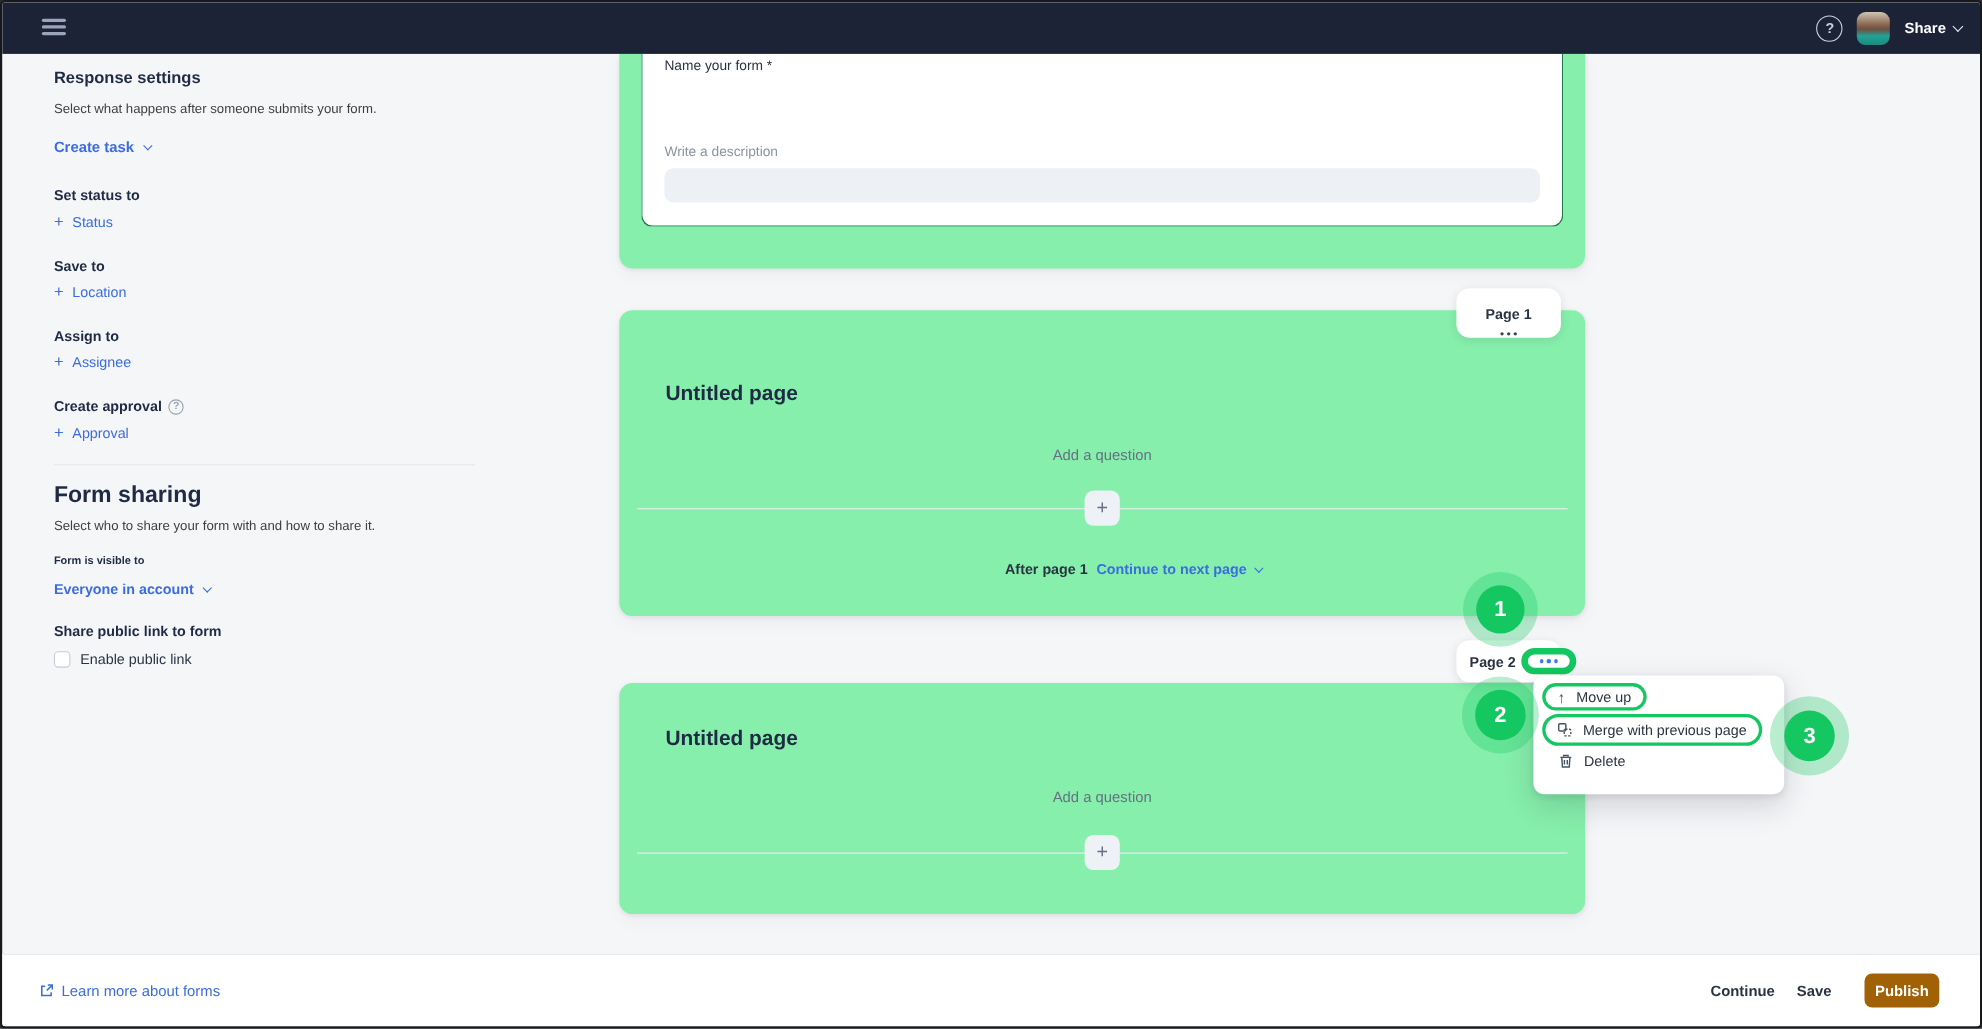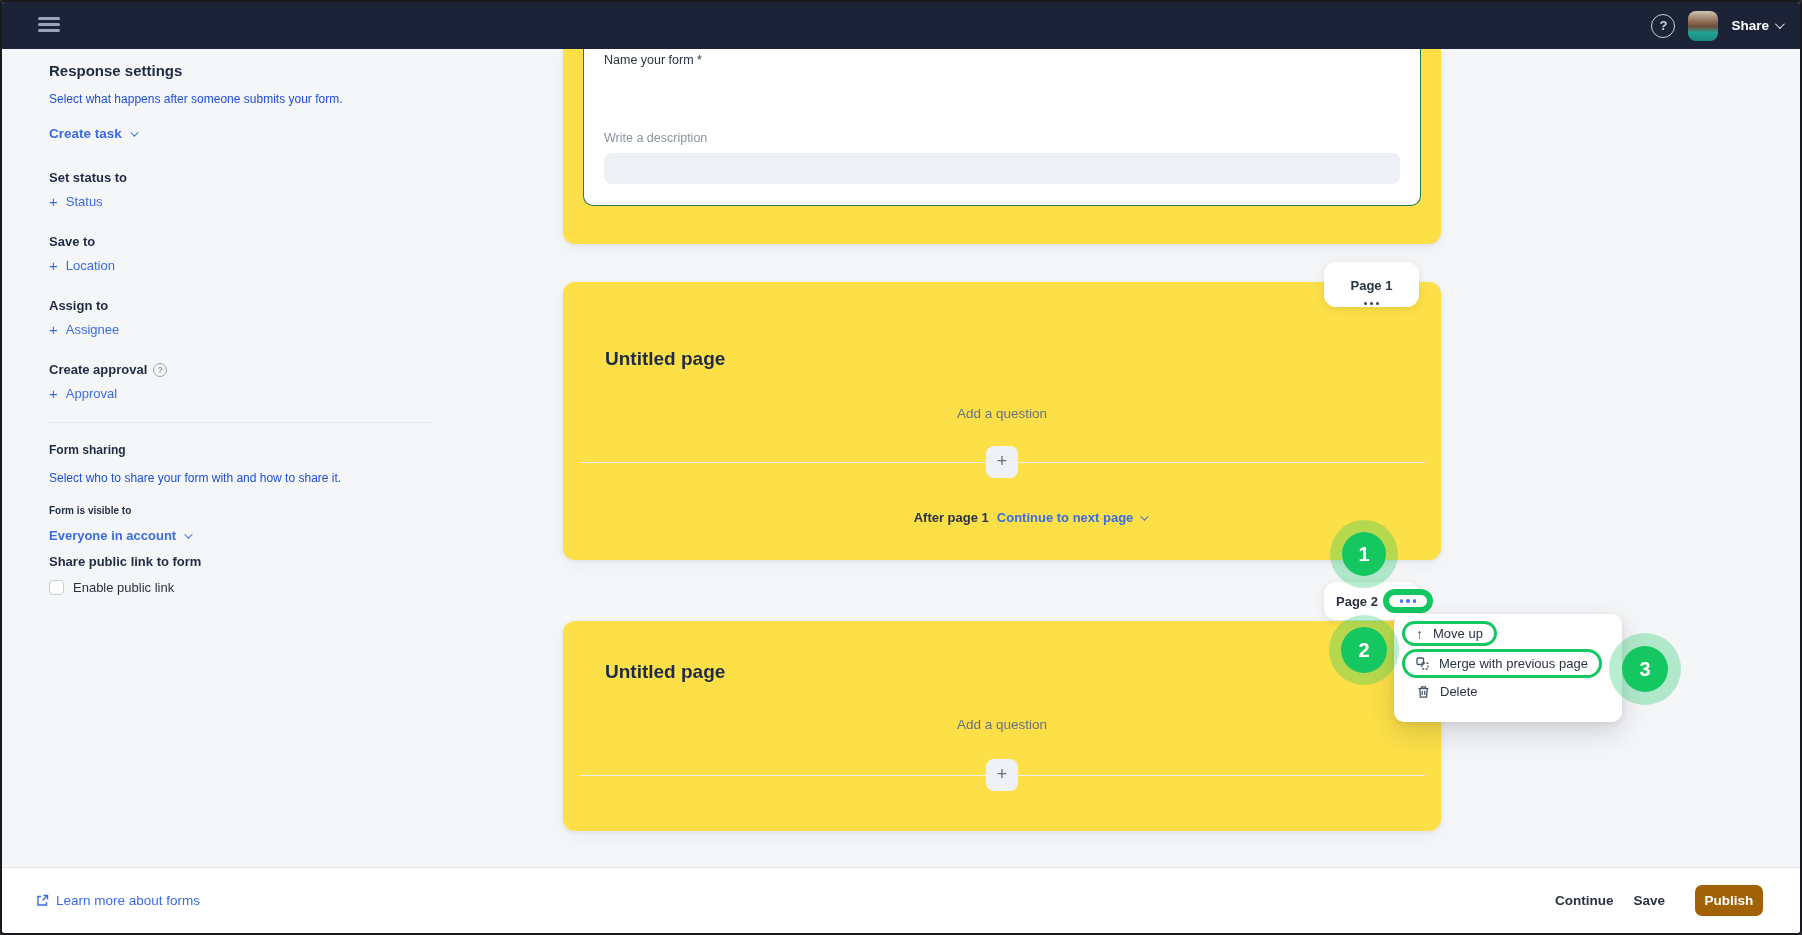--- a/index.html
+++ b/index.html
@@ -22,39 +22,39 @@
   .tb-user { display:flex; align-items:center; gap:6px; cursor:pointer; }
   .tb-name { color:#ffffff; font-size:13.5px; font-weight:bold; }
   .chev { display:inline-block; width:7px; height:7px; border-right:1.6px solid; border-bottom:1.6px solid; transform:rotate(45deg) translateY(-2px); }
   .chev.white { color:#e6eaf2; }
   .chev.blue { color:#3b6ce0; }
   .chev.sm { width:6px; height:6px; }
 
   
   .sidebar { position:absolute; left:47px; top:60px; width:400px; z-index:2; }
   .sb-title { font-size:15px; font-weight:bold; color:#1f2a44; line-height:18px; }
-  .sb-sub { margin-top:12px; font-size:12px; color:#1d4ed8; line-height:14px; }
+  .sb-sub { margin-top:12px; font-size:12px; color:#404040; line-height:14px; }
   .sb-task { margin-top:20px; font-size:13.5px; font-weight:bold; color:#3b6ce0; line-height:16px; display:flex; align-items:center; gap:8px; cursor:pointer; }
   .sb-label { margin-top:24px; font-size:13px; font-weight:bold; color:#1f2a44; line-height:16px; display:flex; align-items:center; gap:6px; }
   .sb-label.first { margin-top:28px; }
   .sb-link { margin-top:8px; font-size:13px; color:#3b6ce0; line-height:16px; display:flex; align-items:center; gap:8px; cursor:pointer; width:max-content; }
   .plus-glyph { font-size:15px; line-height:14px; }
   .q-circle { width:14px; height:14px; border:1.3px solid #98a2b3; border-radius:50%; color:#98a2b3;
     font-size:9.5px; font-weight:bold; display:inline-flex; align-items:center; justify-content:center; }
   .sb-divider { margin-top:20px; width:383px; height:1px; background:#e4e7ec; }
-  .sb-title2 { margin-top:18px; font-size:12px; font-weight:bold; color:#1f2a44; line-height:18px; }
+  .sb-title2 { margin-top:18px; font-size:21px; font-weight:bold; color:#1f2a44; line-height:18px; }
   .sb-label2 { margin-top:18px; font-size:10px; font-weight:bold; color:#1f2a44; line-height:16px; }
   .sb-select { margin-top:9px; font-size:13px; font-weight:bold; color:#3b6ce0; line-height:16px; display:flex; align-items:center; gap:8px; cursor:pointer; width:max-content; }
-  .sb-label3 { margin-top:10px; font-size:13px; font-weight:bold; color:#1f2a44; line-height:16px; }
+  .sb-label3 { margin-top:22px; font-size:13px; font-weight:bold; color:#1f2a44; line-height:16px; }
   .sb-check-row { margin-top:10px; display:flex; align-items:center; gap:9px; }
   .checkbox { width:15px; height:15px; border:1.5px solid #c6cdd9; border-radius:4px; background:#fff; cursor:pointer; }
   .sb-check-label { font-size:13px; color:#2a3342; }
 
   
-  .card { position:absolute; background:#fde047; border-radius:12px; box-shadow:0 1px 4px rgba(16,24,40,.07), 0 6px 16px rgba(16,24,40,.04); }
+  .card { position:absolute; background:#86efac; border-radius:12px; box-shadow:0 1px 4px rgba(16,24,40,.07), 0 6px 16px rgba(16,24,40,.04); }
   .top-card { left:561px; top:47px; width:878px; height:195px; border-radius:0 0 12px 12px; }
   .header-form { position:absolute; left:20px; top:0; width:838px; height:157px;
     border:1.5px solid #20794f; border-top:none; border-radius:0 0 10px 10px; background:#fff; }
   .hf-label { position:absolute; left:20px; top:4px; font-size:12.5px; color:#2a3342; }
   .hf-input { position:absolute; left:20px; right:20px; top:27px; height:35px; background:#edf0f5; border:none; outline:none;
     border-radius:8px; padding:0 16px; font-family:"Liberation Sans",sans-serif; font-size:13.5px; font-weight:bold; color:#2a3342; }
   .hf-desc-label { position:absolute; left:20px; top:82px; font-size:12.5px; color:#8a93a3; }
   .hf-input2 { position:absolute; left:20px; right:20px; top:104px; height:31px; background:#edf0f5; border:none; outline:none;
     border-radius:8px; padding:0 16px; font-family:"Liberation Sans",sans-serif; font-size:13px; color:#2a3342; }
 

